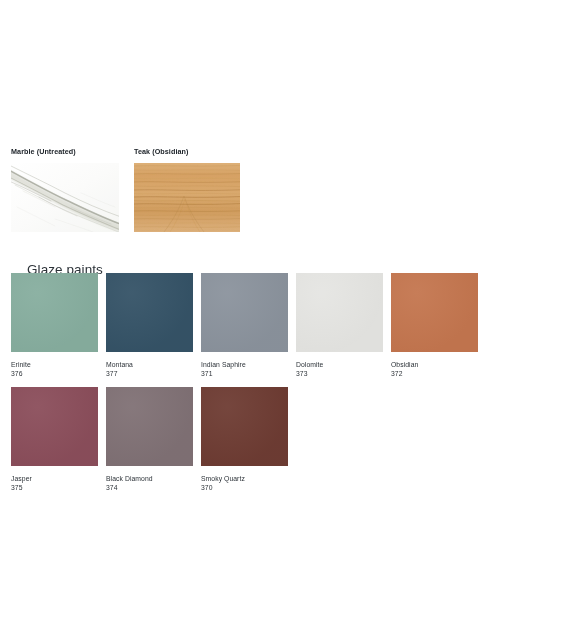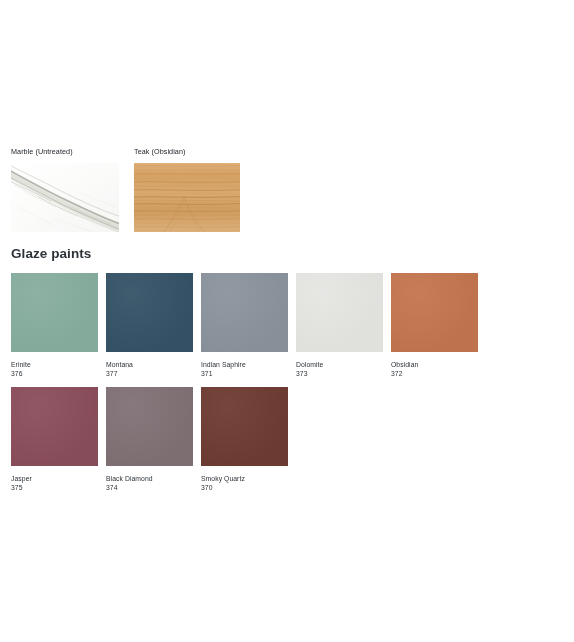--- a/index.html
+++ b/index.html
@@ -30,21 +30,21 @@
     left: 11px;
     top: 148px;
     display: flex;
     gap: 15px;
   }
   .material-card {
     display: block;
   }
   .material-label {
     font-size: 7.2px;
-    font-weight: normal;
+    font-weight: bold;
     color: #20262c;
     letter-spacing: 0.01em;
     line-height: 1.2;
     margin: 0 0 6px 0;
     white-space: nowrap;
   }
   .material-swatch {
     width: 108px;
     height: 69px;
     display: block;
@@ -59,25 +59,25 @@
     width: 100%;
     height: 100%;
   }
 
   
   .section-heading {
     position: absolute;
     left: 11px;
     top: 246px;
     font-size: 13.5px;
-    font-weight: 700;
+    font-weight: 400;
     color: #2d3339;
     letter-spacing: 0.005em;
     line-height: 1.2;
-    margin: 0;
+    margin: 16px;
   }
 
   
   .paint-grid {
     position: absolute;
     left: 11px;
     top: 273px;
     width: 556px;
     display: flex;
     flex-wrap: wrap;

